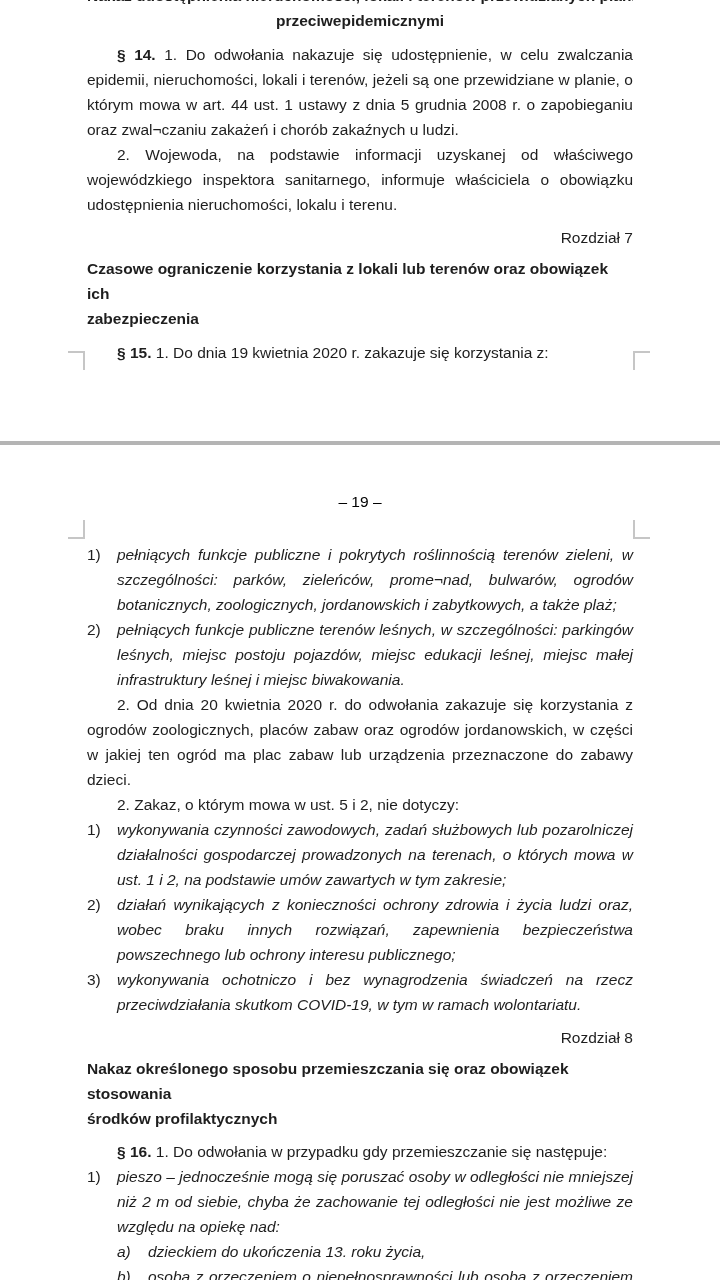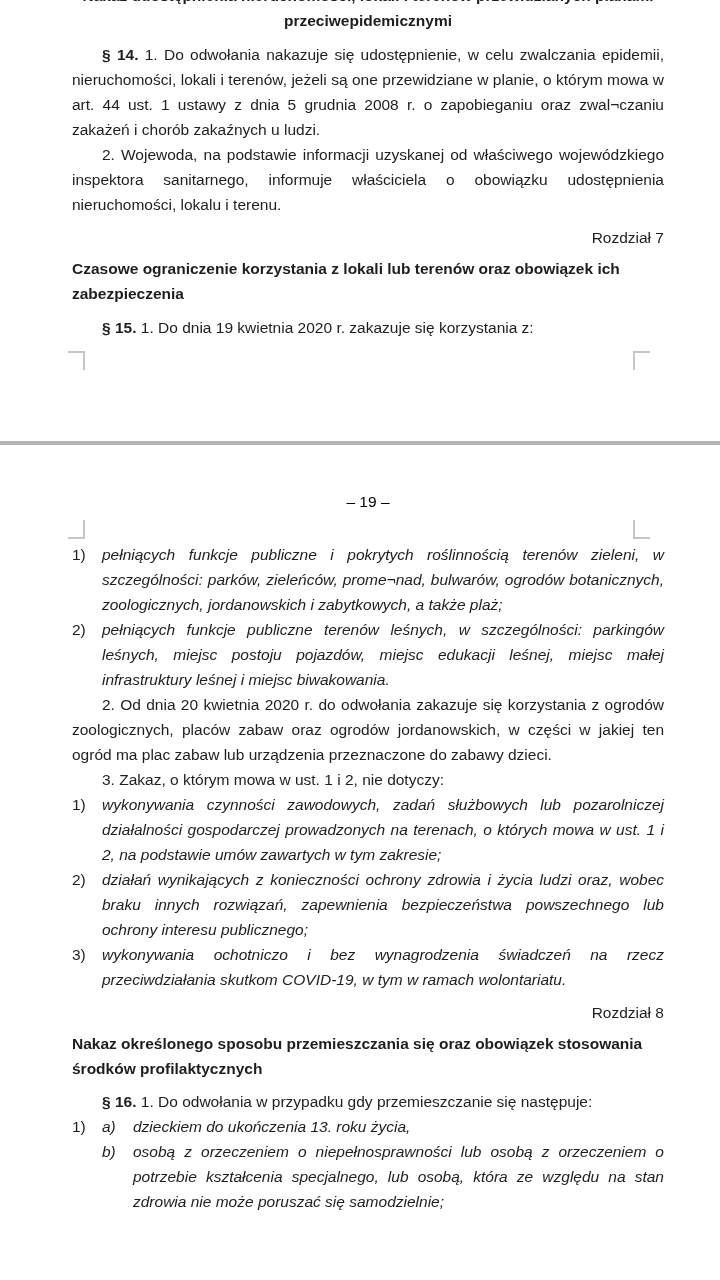--- a/index.html
+++ b/index.html
@@ -16,22 +16,21 @@
     line-height: 25px;
     color: #1e1e1e;
   }
   .page {
     position: relative;
     background: #ffffff;
   }
   .page-top { height: 441px; overflow: hidden; }
   .page-bottom { height: 835px; overflow: hidden; }
   .content {
-    padding: 0 56px;
-    margin-left: 16px;
+    padding: 0 87px;
   }
   .separator {
     height: 4px;
     background: #b4b4b4;
     width: 100%;
   }
   
   .para {
     margin: 0;
     text-align: justify;
@@ -139,21 +138,21 @@
       <span class="marker">1)</span>
       <span class="li-body">pełniących funkcje publiczne i pokrytych roślinnością terenów zieleni, w szczególności: parków, zieleńców, prome¬nad, bulwarów, ogrodów botanicznych, zoologicznych, jordanowskich i zabytkowych, a także plaż;</span>
     </div>
     <div class="li">
       <span class="marker">2)</span>
       <span class="li-body">pełniących funkcje publiczne terenów leśnych, w szczególności: parkingów leśnych, miejsc postoju pojazdów, miejsc edukacji leśnej, miejsc małej infrastruktury leśnej i miejsc biwakowania.</span>
     </div>
 
     <p class="para">2. Od dnia 20 kwietnia 2020 r. do odwołania zakazuje się korzystania z ogrodów zoologicznych, placów zabaw oraz ogrodów jordanowskich, w części w jakiej ten ogród ma plac zabaw lub urządzenia przeznaczone do zabawy dzieci.</p>
 
-    <p class="para">3. Zakaz, o którym mowa w ust. 1 i 2, nie dotyczy:</p>
+    <p class="para">2. Zakaz, o którym mowa w ust. 5 i 2, nie dotyczy:</p>
 
     <div class="li">
       <span class="marker">1)</span>
       <span class="li-body">wykonywania czynności zawodowych, zadań służbowych lub pozarolniczej działalności gospodarczej prowadzonych na terenach, o których mowa w ust. 1 i 2, na podstawie umów zawartych w tym zakresie;</span>
     </div>
     <div class="li">
       <span class="marker">2)</span>
       <span class="li-body">działań wynikających z konieczności ochrony zdrowia i życia ludzi oraz, wobec braku innych rozwiązań, zapewnienia bezpieczeństwa powszechnego lub ochrony interesu publicznego;</span>
     </div>
     <div class="li">
@@ -164,20 +163,21 @@
     <p class="chapter-label">Rozdział 8</p>
 
     <p class="chapter-title">Nakaz określonego sposobu przemieszczania się oraz obowiązek stosowania
 środków profilaktycznych</p>
 
     <p class="para mt8"><span class="bold">§ 16.</span> <span>1. Do odwołania w przypadku gdy przemieszczanie się następuje:</span></p>
 
     <div class="li">
       <span class="marker">1)</span>
       <div class="li-body">
+        <div style="text-align: justify;">pieszo – jednocześnie mogą się poruszać osoby w odległości nie mniejszej niż 2 m od siebie, chyba że zachowanie tej odległości nie jest możliwe ze względu na opiekę nad:</div>
         <div class="li li-sub">
           <span class="marker">a)</span>
           <span class="li-body">dzieckiem do ukończenia 13. roku życia,</span>
         </div>
         <div class="li li-sub">
           <span class="marker">b)</span>
           <span class="li-body">osobą z orzeczeniem o niepełnosprawności lub osobą z orzeczeniem o potrzebie kształcenia specjalnego, lub osobą, która ze względu na stan zdrowia nie może poruszać się samodzielnie;</span>
         </div>
       </div>
     </div>

